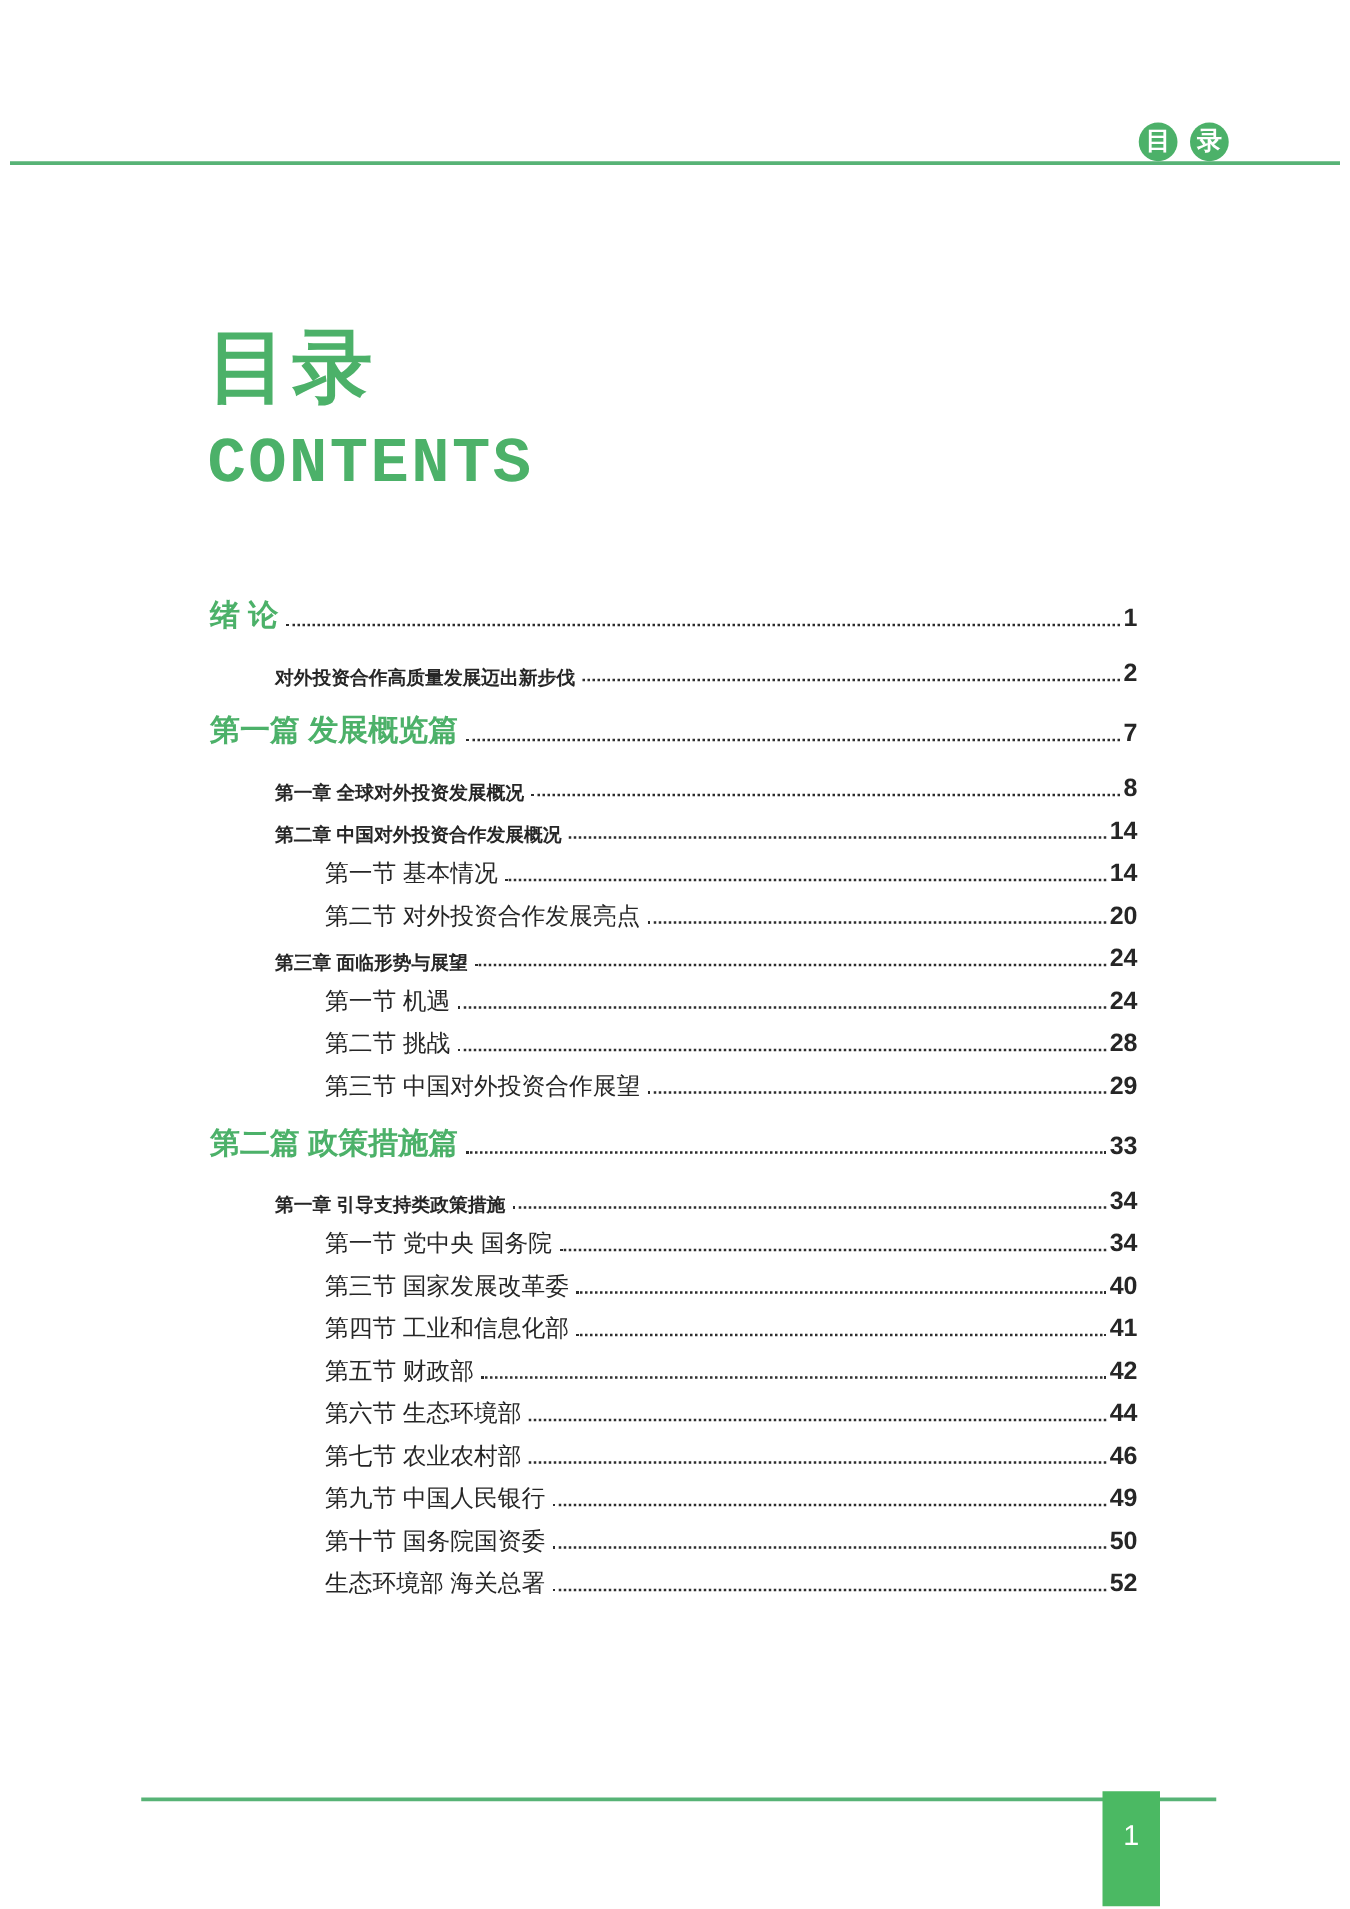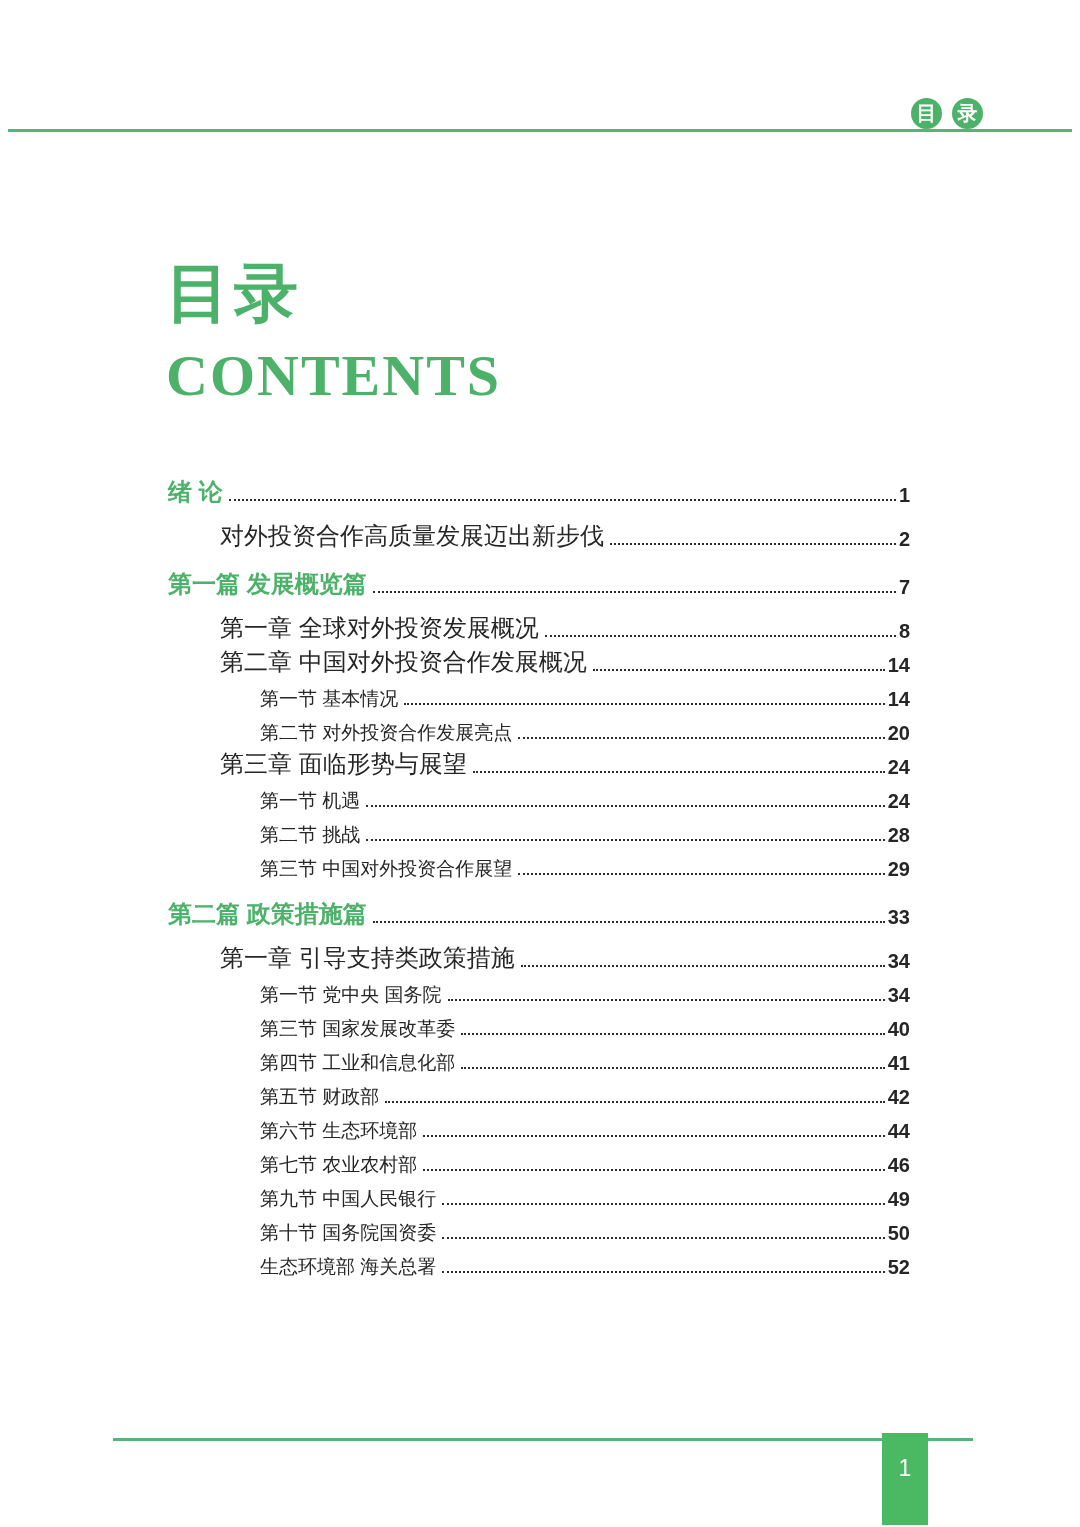--- a/index.html
+++ b/index.html
@@ -59,23 +59,23 @@
   }
   .title-cn{
     font-family:"Liberation Serif", serif;
     font-weight:900;
     font-size:64px;
     line-height:1.1;
     color:var(--green);
     letter-spacing:4px;
   }
   .title-en{
-    font-family:Liberation Serif, serif;
+    font-family:Liberation Mono, monospace;
     font-weight:700;
-    font-size:58px;
+    font-size:51px;
     line-height:1.0;
     color:var(--green);
     letter-spacing:2px;
     margin-top:18px;
   }
 
   
   .toc{
     position:absolute;
     top:462px;
@@ -104,22 +104,22 @@
     color:var(--ink);
   }
   .toc-row.part{margin-top:14px;margin-bottom:10px;}
   .toc-row.part .toc-label{
     color:var(--green);
     font-weight:700;
     font-size:24px;
   }
   .toc-row.chapter{padding-left:52px;}
   .toc-row.chapter .toc-label{
-    font-weight:400;
-    font-size:24px;
+    font-weight:700;
+    font-size:15px;
   }
   .toc-row.section{padding-left:92px;}
   .toc-row.section .toc-label{
     font-weight:500;
     font-size:19px;
   }
 
   
   .footer-rule{
     position:absolute;

